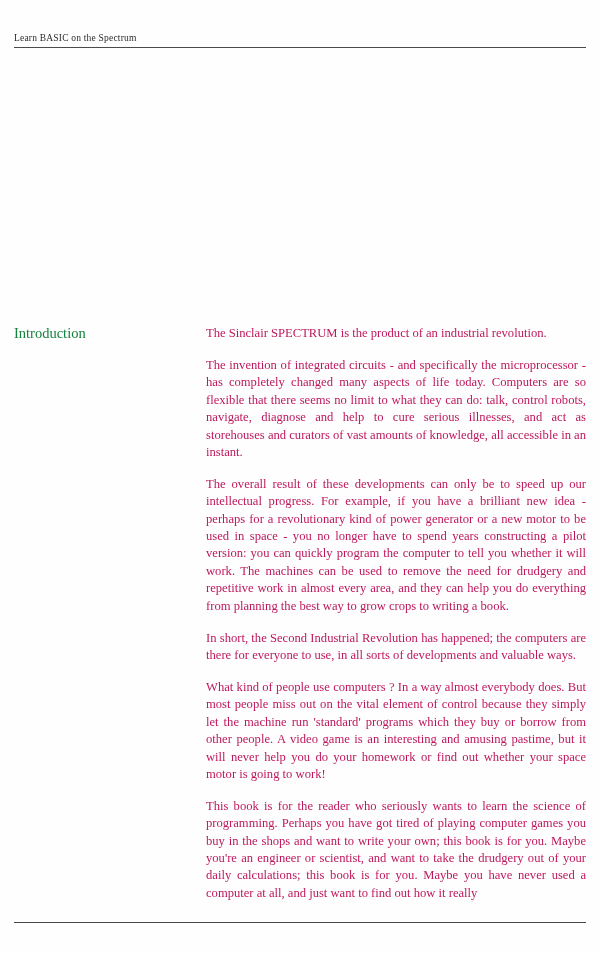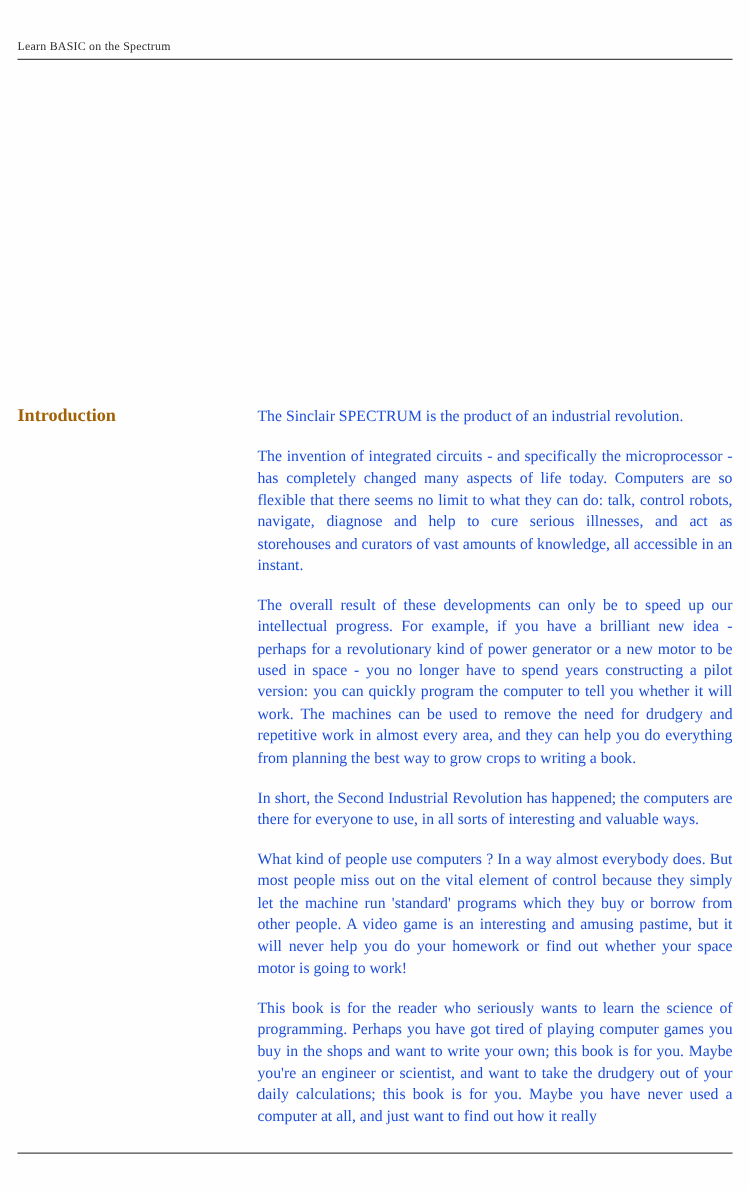--- a/index.html
+++ b/index.html
@@ -51,38 +51,38 @@
     left: 14px;
     top: 325px;
     width: 572px;
   }
   .section-title {
     position: absolute;
     left: 0px;
     top: 0px;
     width: 180px;
     font-family: "Liberation Serif", serif;
-    font-weight: bold;
+    font-weight: normal;
     font-size: 14.5px;
-    color: #a16207;
+    color: #15803d;
   }
   .body-col {
     position: absolute;
     left: 192px;
     top: 0px;
     width: 380px;
   }
   .body-col p {
     margin: 0 0 14.5px 0;
     font-family: "Liberation Serif", serif;
     font-size: 12.6px;
     line-height: 17.4px;
     text-align: justify;
     text-justify: inter-word;
-    color: #1d4ed8;
+    color: #be185d;
     hyphens: none;
   }
   .body-col p:last-child {
     margin-bottom: 0;
   }
 </style>
 </head>
 <body>
 
 <div class="page">
@@ -91,21 +91,21 @@
     <div class="header-text">Learn BASIC on the Spectrum</div>
     <div class="rule"></div>
   </div>
 
   <div class="content">
     <div class="section-title">Introduction</div>
     <div class="body-col">
       <p>The Sinclair SPECTRUM is the product of an industrial revolution.</p>
       <p>The invention of integrated circuits - and specifically the microprocessor - has completely changed many aspects of life today. Computers are so flexible that there seems no limit to what they can do: talk, control robots, navigate, diagnose and help to cure serious illnesses, and act as storehouses and curators of vast amounts of knowledge, all accessible in an instant.</p>
       <p>The overall result of these developments can only be to speed up our intellectual progress. For example, if you have a brilliant new idea - perhaps for a revolutionary kind of power generator or a new motor to be used in space - you no longer have to spend years constructing a pilot version: you can quickly program the computer to tell you whether it will work. The machines can be used to remove the need for drudgery and repetitive work in almost every area, and they can help you do everything from planning the best way to grow crops to writing a book.</p>
-      <p>In short, the Second Industrial Revolution has happened; the computers are there for everyone to use, in all sorts of interesting and valuable ways.</p>
+      <p>In short, the Second Industrial Revolution has happened; the computers are there for everyone to use, in all sorts of developments and valuable ways.</p>
       <p>What kind of people use computers ? In a way almost everybody does. But most people miss out on the vital element of control because they simply let the machine run 'standard' programs which they buy or borrow from other people. A video game is an interesting and amusing pastime, but it will never help you do your homework or find out whether your space motor is going to work!</p>
       <p>This book is for the reader who seriously wants to learn the science of programming. Perhaps you have got tired of playing computer games you buy in the shops and want to write your own; this book is for you. Maybe you're an engineer or scientist, and want to take the drudgery out of your daily calculations; this book is for you. Maybe you have never used a computer at all, and just want to find out how it really</p>
     </div>
   </div>
 
   <div class="footer-rule"></div>
 
 </div>
 
 </body></html>

